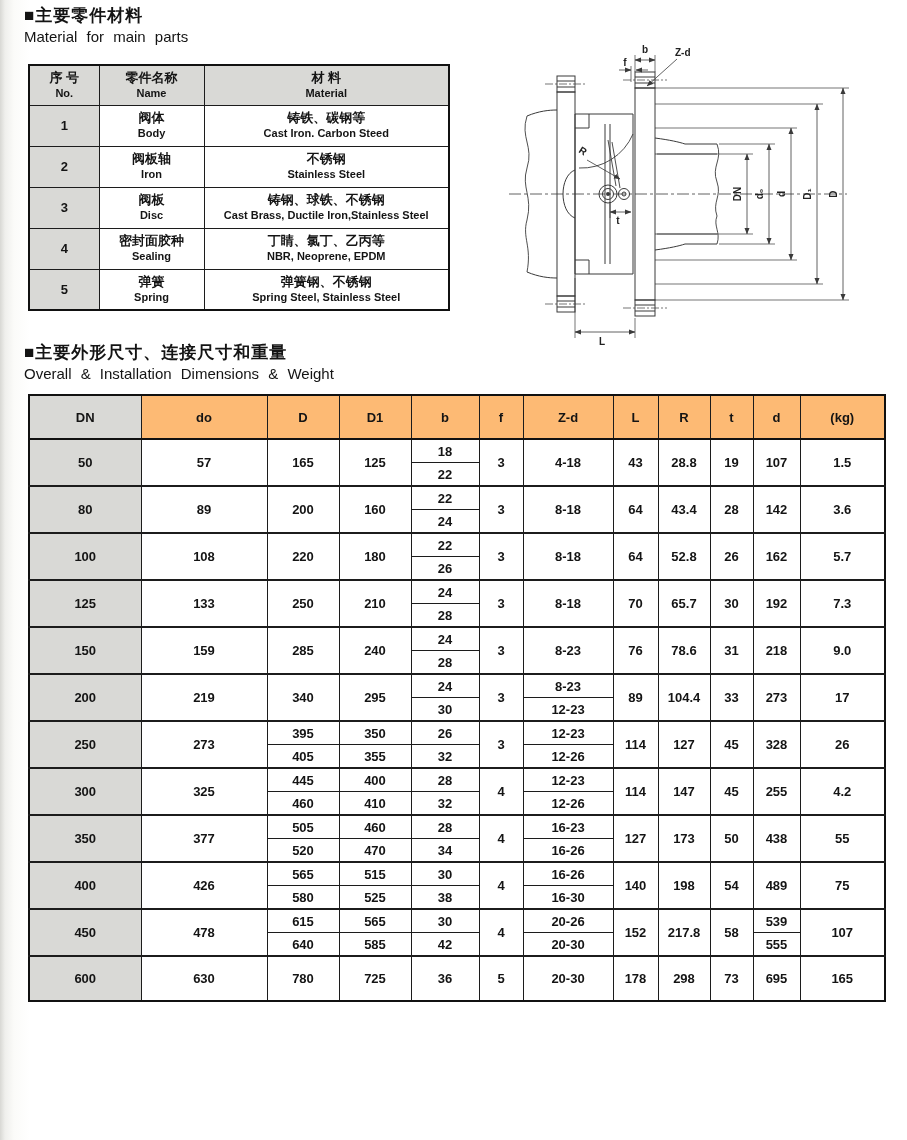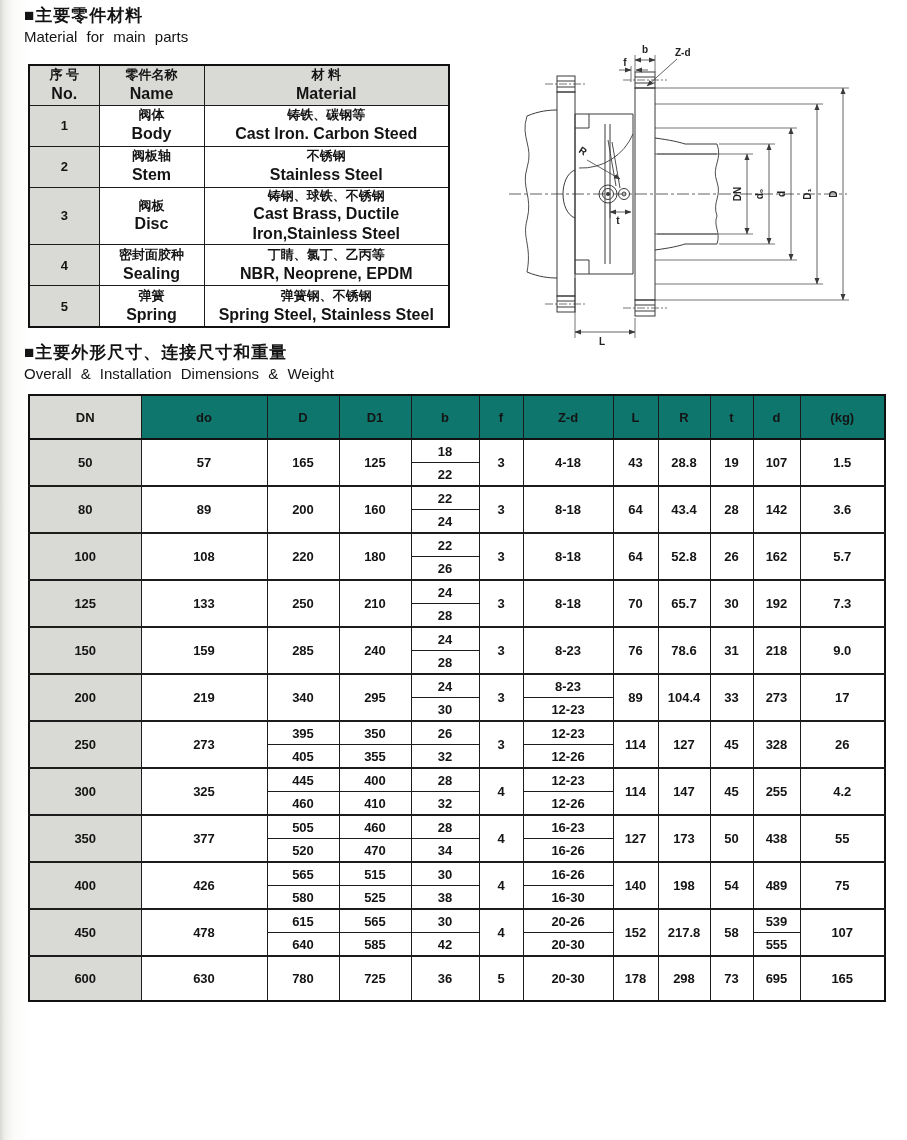--- a/index.html
+++ b/index.html
@@ -18,32 +18,32 @@
   .sec{ position:absolute; left:24px; }
   .sec1{ top:4px; } .sec2{ top:341px; }
   .title{ font-size:17px; font-weight:700; letter-spacing:1px; }
   .subtitle{ font-size:15px; font-weight:400; word-spacing:5px; margin-top:1px;text-align:center; }
 
   
   table{ border-collapse:collapse; table-layout:fixed; position:absolute; background:#fff; }
   th,td{ border:1px solid var(--line); text-align:center; vertical-align:middle; overflow:hidden; }
   table{ border:2px solid #111; }
   .zh{ font-size:13px; font-weight:700; line-height:1.3; }
-  .en{ font-size:16px; font-weight:600; line-height:1.25; }
+  .en{ font-size:11px; font-weight:600; line-height:1.25; }
 
   
   .t1{ left:28px; top:64px; width:420px; }
   .t1 th{ height:40px; background:var(--hdr); }
   .t1 td{ height:41px; font-size:13px; }
   .t1 td.gray{ background:var(--hdr); font-weight:700; }
 
   
   .t2{ left:28px; top:394px; width:856px; }
   .t2 thead tr.gh th{ height:54px; background:var(--hdr); }
-  .t2 thead tr.ch th{ height:44px; background:#0f766e; font-size:13px; font-weight:700; border-bottom:2px solid #111; }
+  .t2 thead tr.ch th{ height:44px; background:#fdba74; font-size:13px; font-weight:700; border-bottom:2px solid #111; }
   .t2 thead tr.ch th.gray{ background:var(--hdr); }
   .t2 tbody td{ height:45px; font-size:13px; font-weight:600; border-top-width:2px; }
   .t2 tbody td.gray{ background:var(--hdr); }
   .t2 tbody td.splitcell{ padding:0;margin-top:36px; }
   .split{ display:flex; flex-direction:column; height:45px; }
   .split .half{ flex:1; display:flex; align-items:center; justify-content:center; }
   .split .half + .half{ border-top:1.5px solid var(--line); }
 
   
   .drawing{ position:absolute; left:505px; top:42px; width:392px; height:305px; }
@@ -90,21 +90,21 @@
           </td>
           <td>
             <div class="zh">铸铁、碳钢等</div>
             <div class="en">Cast Iron. Carbon Steed</div>
           </td>
         </tr>
         <tr>
           <td class="gray">2</td>
           <td>
             <div class="zh">阀板轴</div>
-            <div class="en">Stem</div>
+            <div class="en">Iron</div>
           </td>
           <td>
             <div class="zh">不锈钢</div>
             <div class="en">Stainless Steel</div>
           </td>
         </tr>
         <tr>
           <td class="gray">3</td>
           <td>
             <div class="zh">阀板</div>

